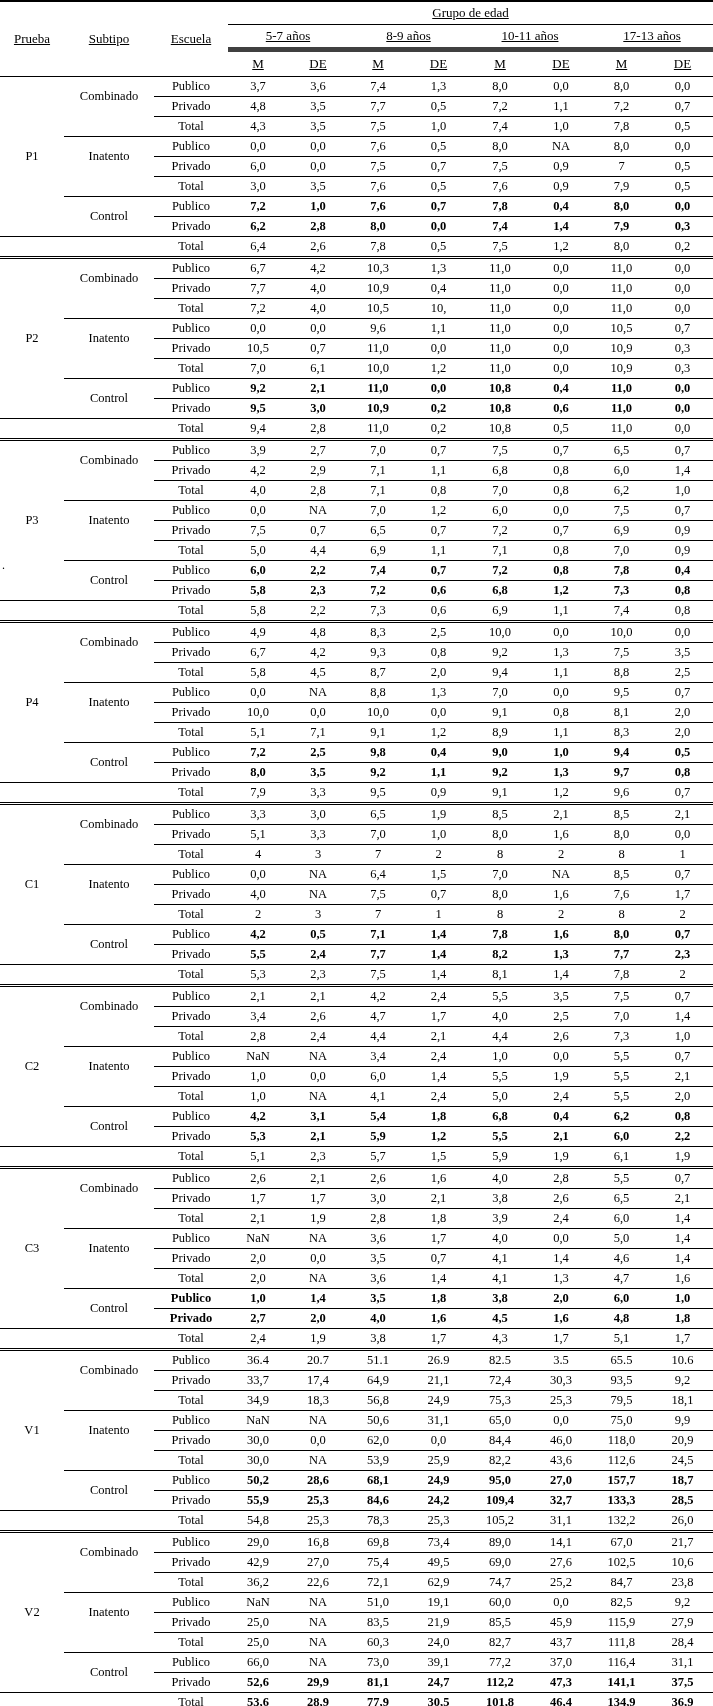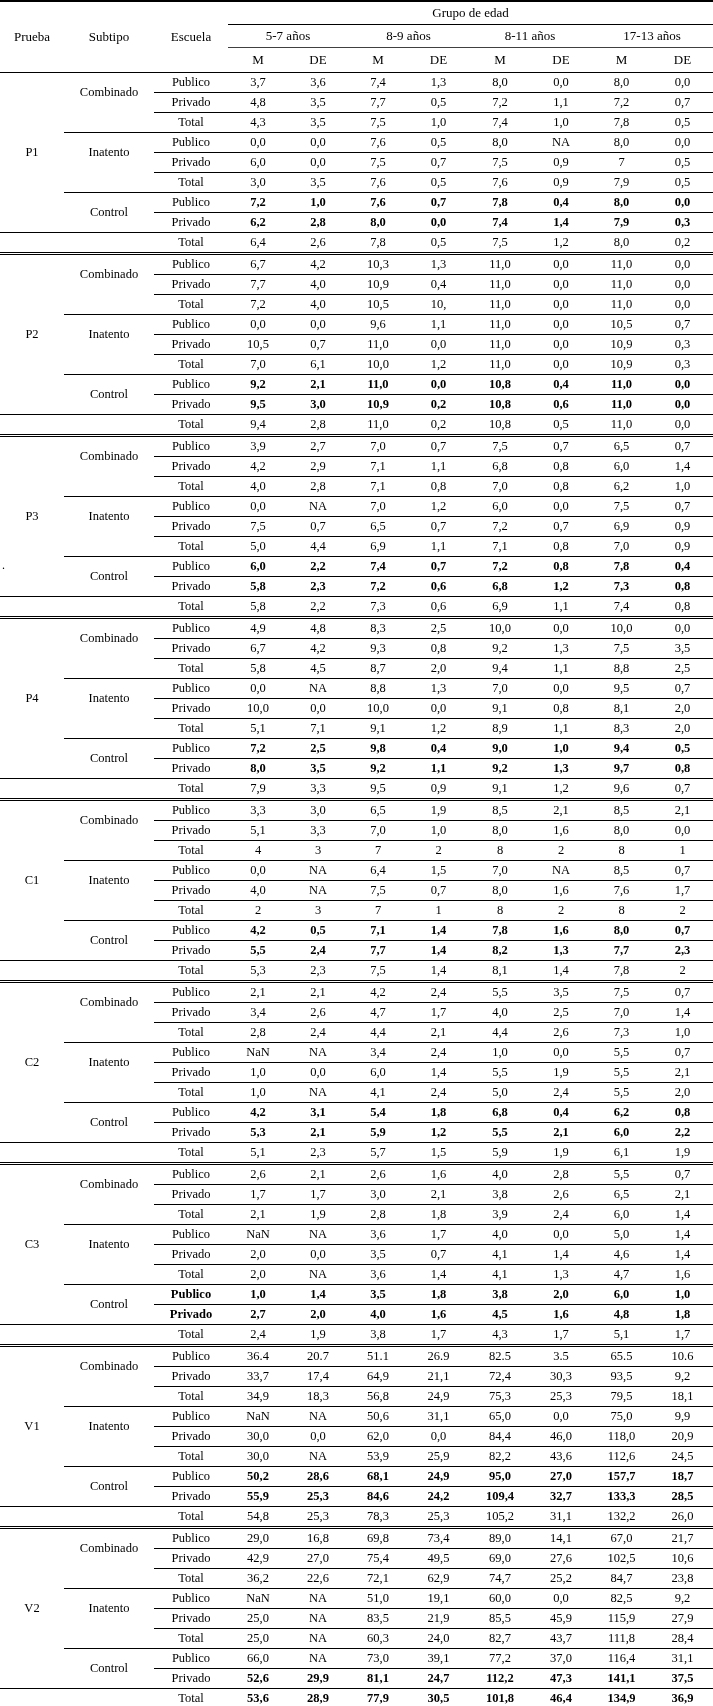--- a/index.html
+++ b/index.html
@@ -1,22 +1,22 @@
 <!DOCTYPE html>
 <html><head>
 <meta charset="utf-8">
 <style>
   html,body{margin:0;padding:0;background:#fff;color:#000;}
   body{width:713px;position:relative;font-family:"Liberation Serif","DejaVu Serif",serif;}
   table{border-collapse:collapse;width:713px;border-top:2px solid #000;table-layout:fixed;}
   th,td{font-size:12.5px;line-height:1.05;padding:0;height:19px;font-weight:normal;
         white-space:nowrap;overflow:visible;text-align:center;vertical-align:middle;}
-  thead th{font-size:13px;}
+  thead th{font-size:13px;text-decoration:underline;}
   .grp{border-bottom:1px solid #000;height:22px;}
-  .age{border-bottom:1px solid #404040;height:22px;}
+  .age{border-bottom:5px solid #404040;height:22px;}
   .stat{height:24px;}
   .hl{}
   .hsep{border-bottom:1px solid #000;}
   .bb{border-bottom:1px solid #000;}
   .bbd{border-bottom:3px double #000;}
   .b{font-weight:bold;}
   .prueba{}
   .subtipo{}
   .esc{}
   .num{}
@@ -44,21 +44,21 @@
   <thead>
     <tr>
       <th rowspan="3" class="hl hsep">Prueba</th>
       <th rowspan="3" class="hl hsep">Subtipo</th>
       <th rowspan="3" class="hl hsep">Escuela</th>
       <th colspan="8" class="grp">Grupo de edad</th>
     </tr>
     <tr>
       <th colspan="2" class="age">5-7 años</th>
       <th colspan="2" class="age">8-9 años</th>
-      <th colspan="2" class="age">8-11 años</th>
+      <th colspan="2" class="age">10-11 años</th>
       <th colspan="2" class="age">17-13 años</th>
     </tr>
     <tr>
       <th class="stat hsep">M</th>
       <th class="stat hsep">DE</th>
       <th class="stat hsep">M</th>
       <th class="stat hsep">DE</th>
       <th class="stat hsep">M</th>
       <th class="stat hsep">DE</th>
       <th class="stat hsep">M</th>

